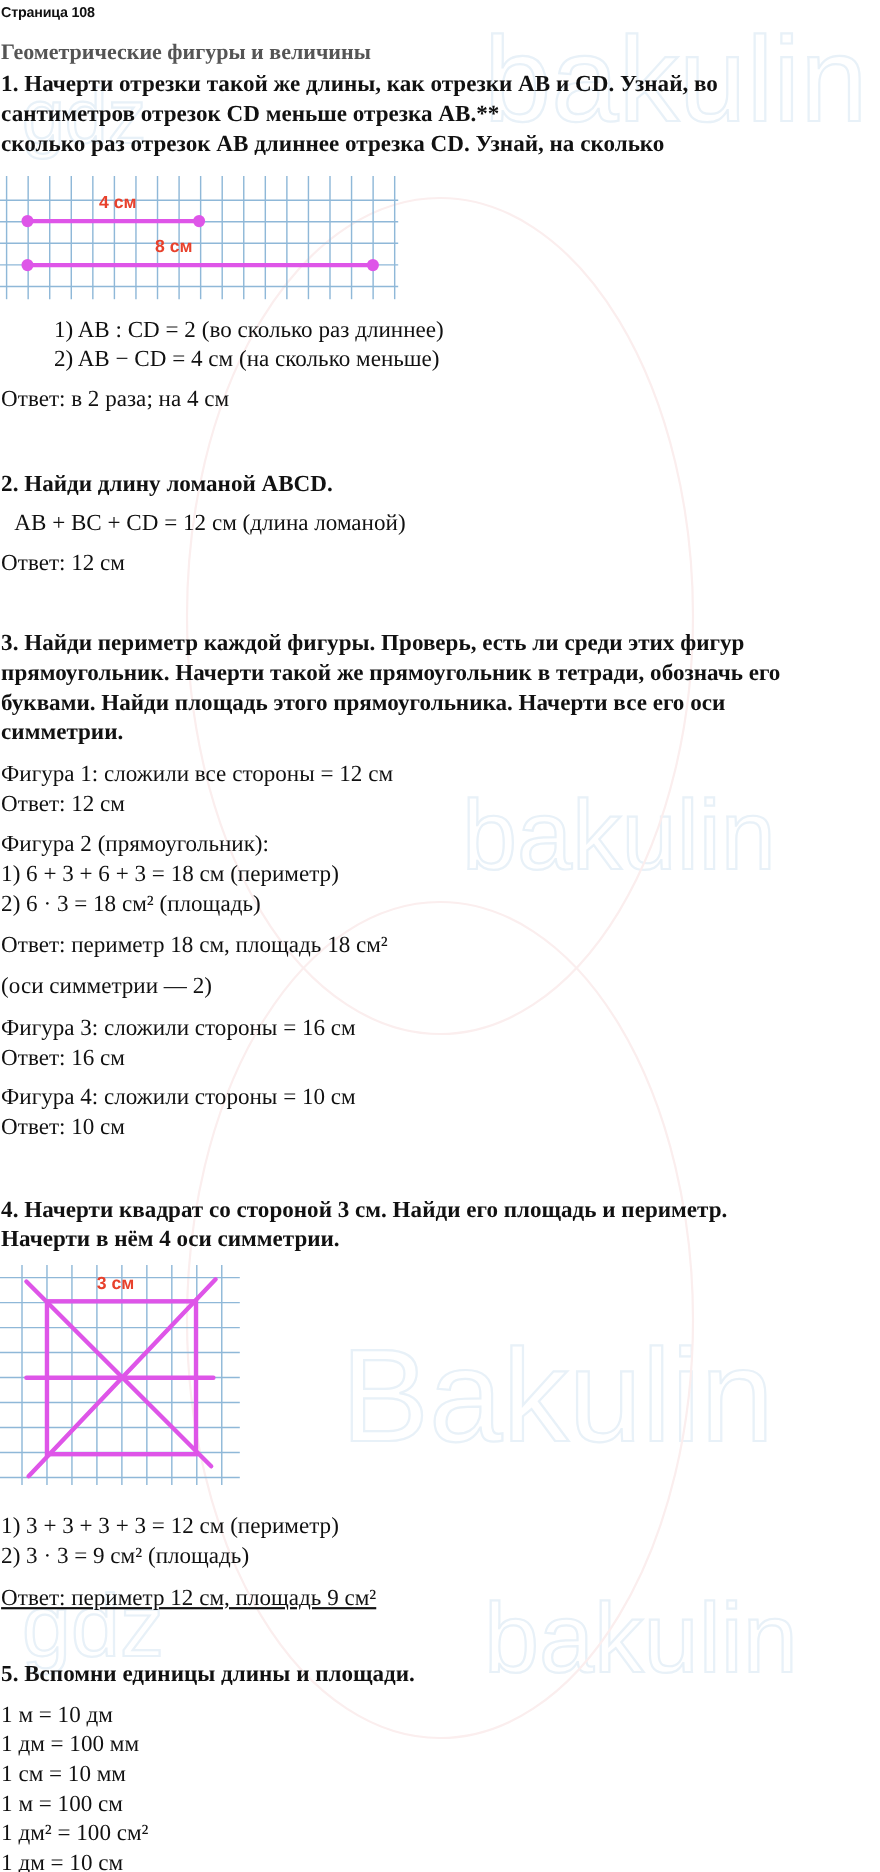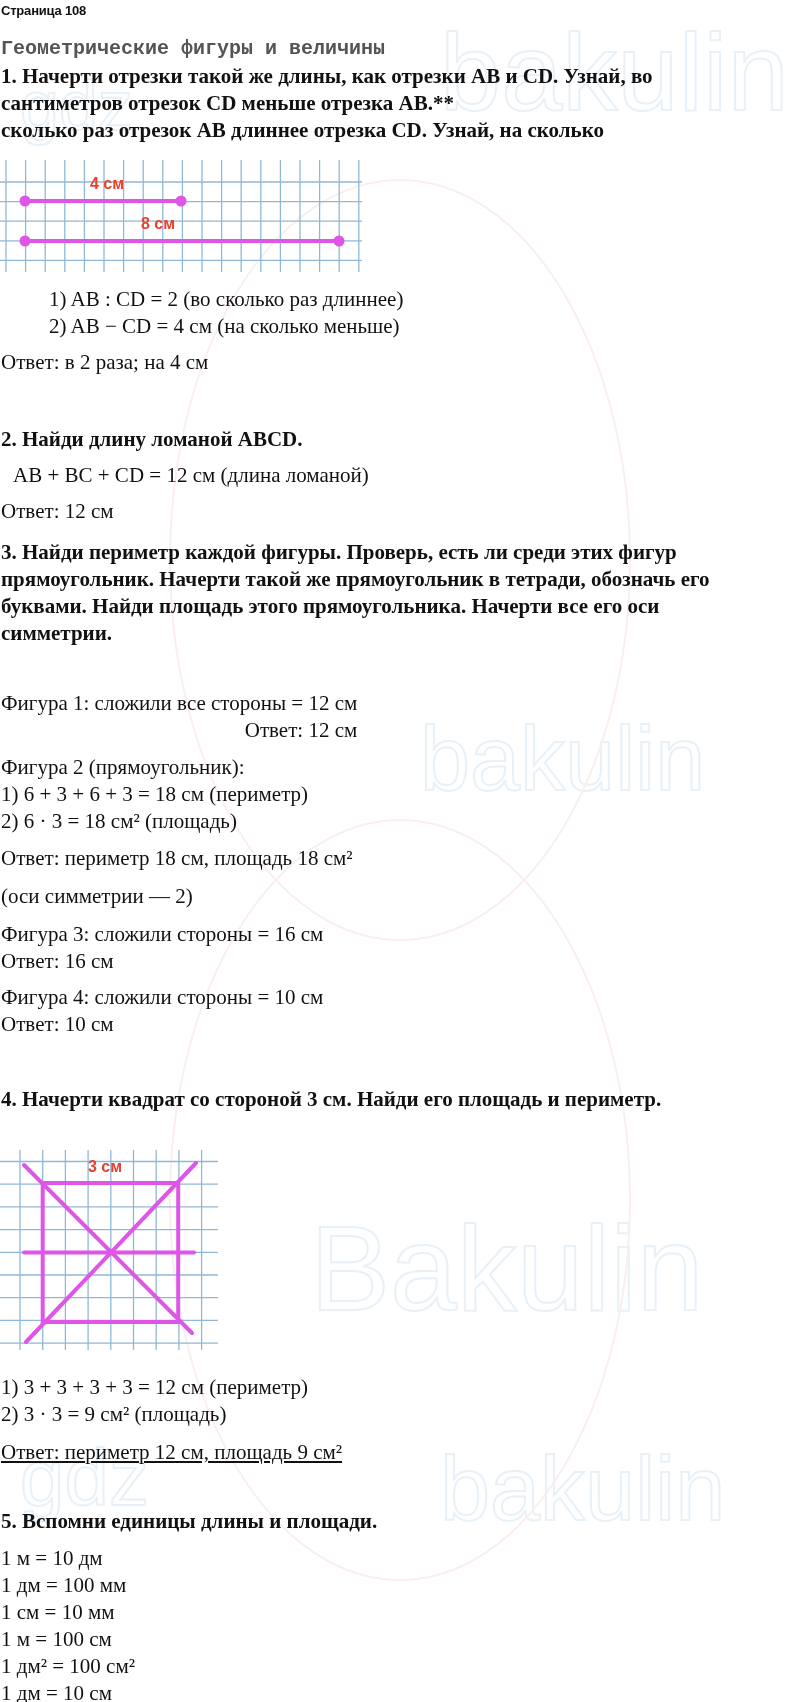--- a/index.html
+++ b/index.html
@@ -1,20 +1,20 @@
 <!DOCTYPE html>
 <html><head>
 <meta charset="utf-8">
 <style>
   html, body { margin: 0; padding: 0; background: #ffffff; }
   body { width: 800px; height: 1702px; position: relative; overflow: hidden; color: #111; }
   .wm { position: absolute; inset: 0; pointer-events: none; z-index: 0; }
   .abs { position: absolute; left: 0; white-space: nowrap; z-index: 1; }
   .page-label { font-family: "Liberation Sans", sans-serif; font-weight: bold; font-size: 13px; top: 3px; left: 1px; color: #111; letter-spacing: -0.2px; }
-  .section-title { font-family: Liberation Mono, monospace; font-weight: bold; font-size: 20px; color: #555; top: 37px; left: 1px; text-align: center; }
+  .section-title { font-family: Liberation Serif, serif; font-weight: bold; font-size: 20px; color: #555; top: 37px; left: 1px; text-align: center; }
   .q { font-family: "Liberation Serif", serif; font-weight: bold; font-size: 21px; line-height: 27px; color: #111; left: 1px; }
   .t { font-family: "Liberation Serif", serif; font-size: 21px; line-height: 27px; color: #111; left: 1px; }
   .q div, .t div { white-space: nowrap; }
   .fig { position: absolute; z-index: 1; }
   .fig-label { font-family: "Liberation Sans", sans-serif; font-weight: bold; font-size: 16px; fill: #e8412c; }
 </style>
 </head>
 <body>
 
 <svg class="wm" width="800" height="1702" viewBox="0 0 800 1702">
@@ -89,27 +89,27 @@
 <div class="abs t" style="top:349px;">Ответ: в 2 раза; на 4 см</div>
 
 <div class="abs q" style="top:426px;text-align:center;">
   <div>2. Найди длину ломаной ABCD.</div>
 </div>
 <div class="abs t" style="top:462px;padding-left:12px;">
   <div>AB + BC + CD = 12 см (длина ломаной)</div>
 </div>
 <div class="abs t" style="top:498px;">Ответ: 12 см</div>
 
-<div class="abs q" style="top:539px;">
+<div class="abs q" style="top:571px;">
   <div>3. Найди периметр каждой фигуры. Проверь, есть ли среди этих фигур</div>
   <div>прямоугольник. Начерти такой же прямоугольник в тетради, обозначь его</div>
   <div>буквами. Найди площадь этого прямоугольника. Начерти все его оси</div>
   <div>симметрии.</div>
 </div>
-<div class="abs t" style="top:690px;text-align:right;">
+<div class="abs t" style="top:690px;">
   <div>Фигура 1: сложили все стороны = 12 см</div>
   <div>Ответ: 12 см</div>
 </div>
 <div class="abs t" style="top:754px;">
   <div>Фигура 2 (прямоугольник):</div>
   <div>1) 6 + 3 + 6 + 3 = 18 см (периметр)</div>
   <div>2) 6 · 3 = 18 см² (площадь)</div>
 </div>
 <div class="abs t" style="top:845px;">
   <div>Ответ: периметр 18 см, площадь 18 см²</div>
@@ -121,20 +121,21 @@
   <div>Фигура 3: сложили стороны = 16 см</div>
   <div>Ответ: 16 см</div>
 </div>
 <div class="abs t" style="top:984px;">
   <div>Фигура 4: сложили стороны = 10 см</div>
   <div>Ответ: 10 см</div>
 </div>
 
 <div class="abs q" style="top:1086px;">
   <div>4. Начерти квадрат со стороной 3 см. Найди его площадь и периметр.</div>
+  <div>Начерти в нём 4 оси симметрии.</div>
 </div>
 
 <svg class="fig" style="left:0;top:1148px;" width="225" height="205" viewBox="0 1148 225 205">
   <g stroke="#8fb8d8" stroke-width="1.3">
     <line x1="20" y1="1150" x2="20" y2="1350"></line>
     <line x1="42.7" y1="1150" x2="42.7" y2="1350"></line>
     <line x1="65.4" y1="1150" x2="65.4" y2="1350"></line>
     <line x1="88.1" y1="1150" x2="88.1" y2="1350"></line>
     <line x1="110.8" y1="1150" x2="110.8" y2="1350"></line>
     <line x1="133.5" y1="1150" x2="133.5" y2="1350"></line>

